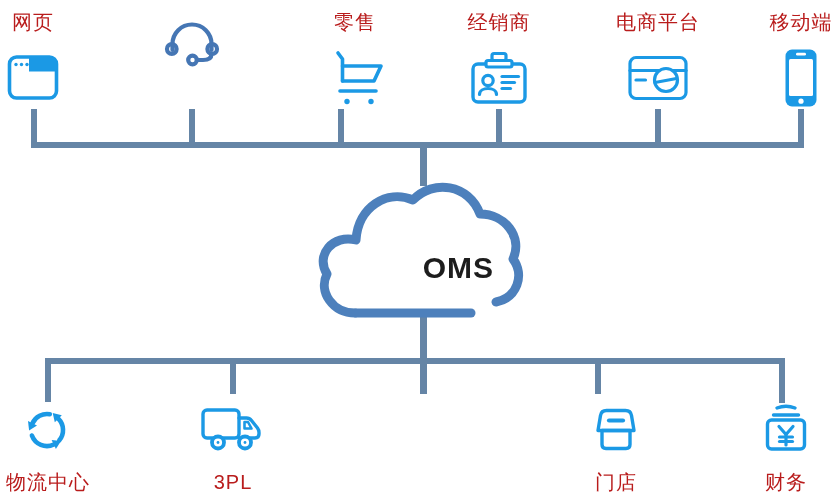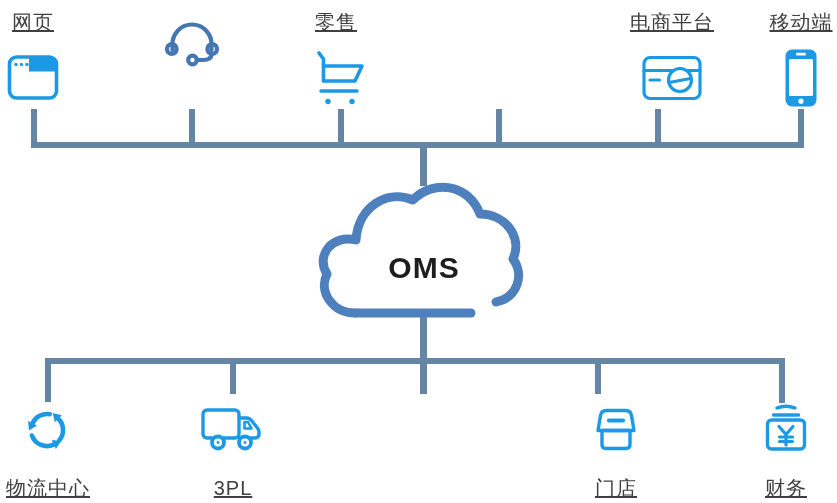--- a/index.html
+++ b/index.html
@@ -7,31 +7,31 @@
     position:relative; width:837px; height:503px; background:#ffffff;
     font-family:"Liberation Sans","DejaVu Sans",sans-serif;
     overflow:hidden;
   }
   .line { position:absolute; background:#6585a6; z-index:1; }
   .cloud-wrap { position:absolute; z-index:2; }
   .node { position:absolute; width:160px; display:flex; flex-direction:column; align-items:center; z-index:3; }
   .node.top { top:10px; }
   .node.bottom { top:400px; }
   .lbl {
-    color:#404040; font-size:20px; line-height:24px; text-align:left;
-    white-space:nowrap; letter-spacing:1px;text-decoration:underline;
+    color:#b91c1c; font-size:20px; line-height:24px; text-align:left;
+    white-space:nowrap; letter-spacing:1px;
   }
   .node.top .lbl { margin-bottom:14px; }
-  .node.bottom .lbl { margin-top:18px; }
+  .node.bottom .lbl { margin-top:12px; }
   .ico { display:flex; align-items:center; justify-content:center; }
   .node.top .ico { height:60px; }
   .node.bottom .ico { height:58px; }
   .ico svg { display:block; }
   .oms-label {
-    position:absolute; left:354px; top:251px; width:140px; text-align:center;
+    position:absolute; left:354px; top:251px; width:140px; text-align:right;
     font-size:30px; font-weight:bold; color:#1d1d1d; letter-spacing:1px; z-index:3;
   }
 </style>
 </head>
 <body>
 
 <div id="canvas">
 
   <div class="line" style="left:31px;top:142px;width:773px;height:6px;"></div>
   <div class="line" style="left:31px;top:109px;width:6px;height:36px;"></div>
@@ -78,37 +78,54 @@
           <path d="M9.5 37 V31 A19.5 19.5 0 0 1 48.5 31 V37"></path>
           <circle cx="8.8" cy="36" r="4.8"></circle>
           <circle cx="49.2" cy="36" r="4.8"></circle>
           <path d="M48.5 41 Q48.5 47 40 47 L34 47"></path>
           <circle cx="29.5" cy="47" r="4.3"></circle>
         </g>
       </svg>
     </div>
   </div>
 
-  <div class="node top" style="left:256px;">
+  <div class="node top" style="left:275px;">
     <div class="lbl">零售</div>
     <div class="ico">
       <svg width="58" height="56" viewBox="0 0 58 56">
         <g fill="none" stroke="#1b99e5" stroke-width="3.6" stroke-linecap="round" stroke-linejoin="round">
           <path d="M12 3 L16.5 9 V31"></path>
           <path d="M16.5 16 H55 L48 31 H16.5"></path>
           <path d="M14 41 H50"></path>
         </g>
         <circle cx="21" cy="51.5" r="2.7" fill="#1b99e5"></circle>
         <circle cx="45" cy="51.5" r="2.7" fill="#1b99e5"></circle>
       </svg>
     </div>
   </div>
 
-
-  <div class="node top" style="left:592px;">
+  <div class="node top" style="left:419px;">
+    <div class="lbl">经销商</div>
+    <div class="ico">
+      <svg width="58" height="54" viewBox="0 0 58 54">
+        <rect x="3" y="13" width="52" height="38" rx="5" fill="none" stroke="#1b99e5" stroke-width="3.4"></rect>
+        <rect x="16" y="9.5" width="26" height="6.5" rx="2" fill="#ffffff" stroke="#1b99e5" stroke-width="3.2"></rect>
+        <rect x="22" y="2.5" width="14" height="7" rx="2" fill="#ffffff" stroke="#1b99e5" stroke-width="3.2"></rect>
+        <g fill="none" stroke="#1b99e5" stroke-width="3.2" stroke-linecap="round">
+          <circle cx="18" cy="29.5" r="5.2"></circle>
+          <path d="M9.5 43.5 C9.5 35.5 26.5 35.5 26.5 43.5"></path>
+          <path d="M32 25.5 H48.5"></path>
+          <path d="M32 31.5 H44.5"></path>
+          <path d="M32 37.5 H40.5"></path>
+        </g>
+      </svg>
+    </div>
+  </div>
+
+  <div class="node top" style="left:578px;">
     <div class="lbl">电商平台</div>
     <div class="ico">
       <svg width="60" height="46" viewBox="0 0 60 46">
         <g fill="none" stroke="#1b99e5" stroke-width="3.2" stroke-linecap="round">
           <rect x="2" y="2.5" width="56" height="41" rx="6"></rect>
           <path d="M2 15.5 H58"></path>
         </g>
         <circle cx="38" cy="25" r="11.5" fill="#ffffff" stroke="#1b99e5" stroke-width="3.2"></circle>
         <path d="M27 27.5 L48.5 23.5" fill="none" stroke="#1b99e5" stroke-width="3.2" stroke-linecap="round"></path>
         <path d="M8 25 H17.5" fill="none" stroke="#1b99e5" stroke-width="3.2" stroke-linecap="round"></path>

